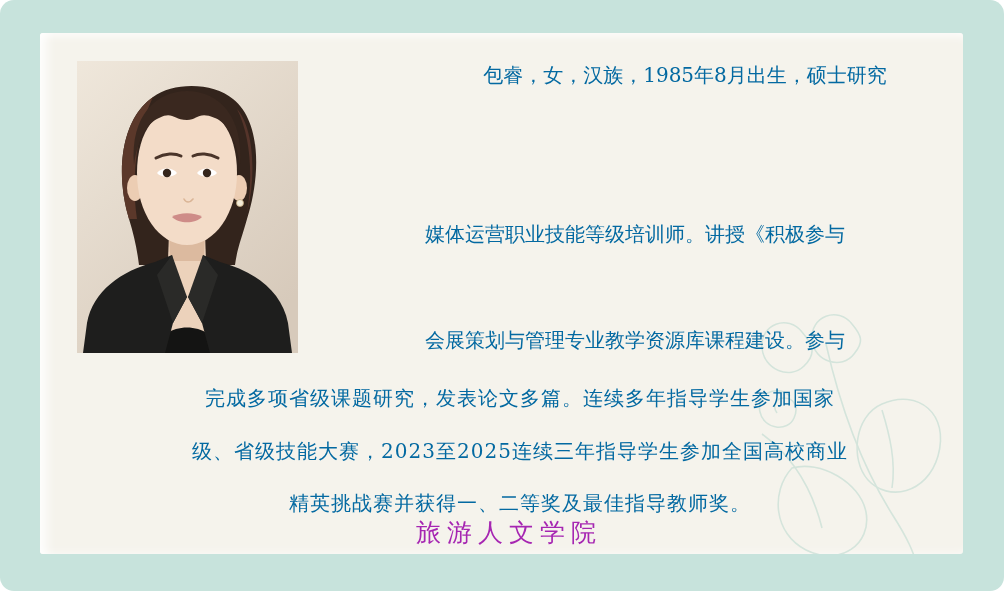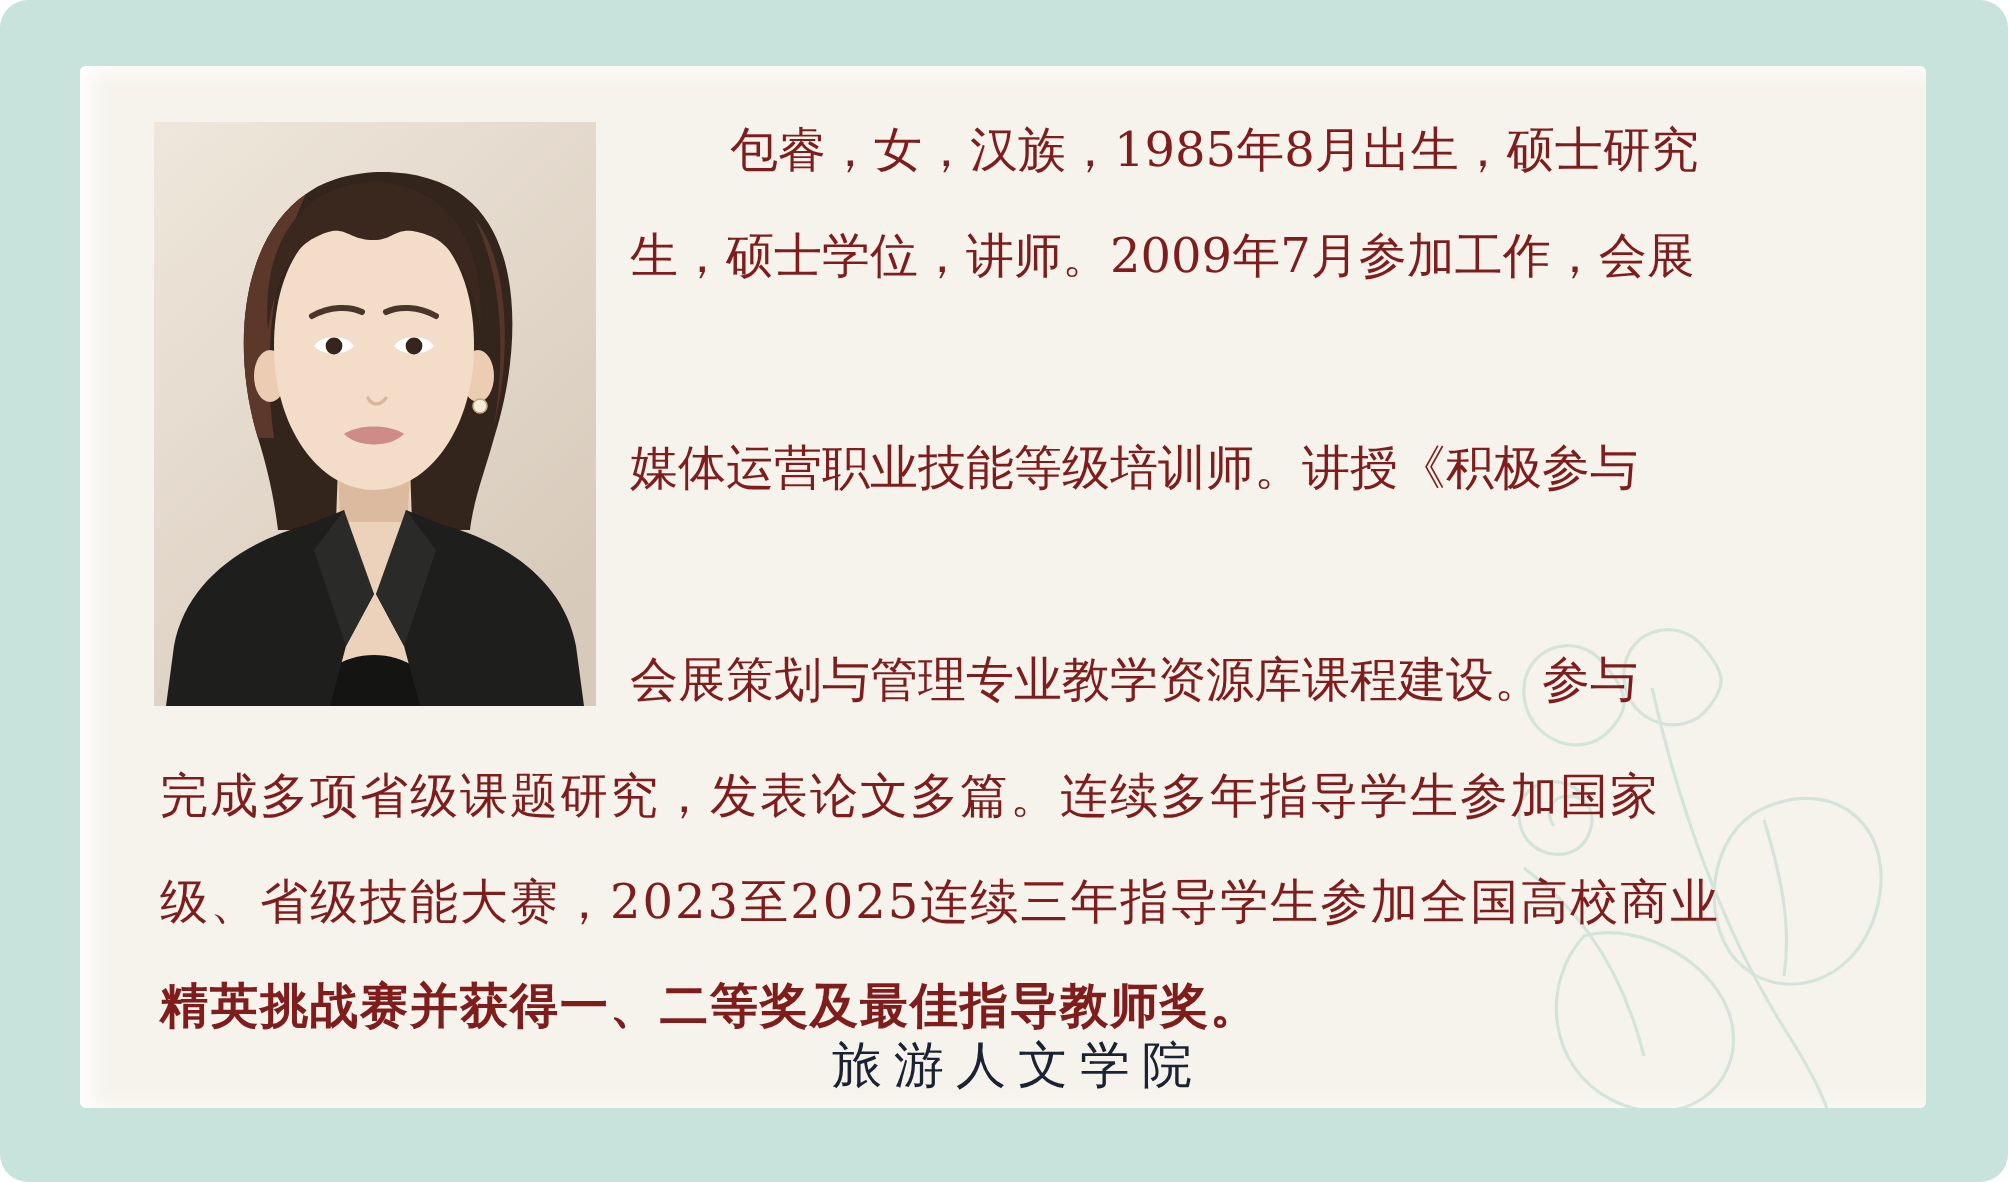--- a/index.html
+++ b/index.html
@@ -22,36 +22,36 @@
   .leaf-doodle{
     position:absolute;left:690px;top:253px;width:250px;height:268px;
     opacity:0.85;pointer-events:none;
   }
   .photo{
     position:absolute;left:37px;top:28px;width:221px;height:292px;
     overflow:hidden;
   }
   .bio-line{
     position:absolute;height:36px;line-height:36px;
-    font-size:24px;color:#7f1d1d;white-space:nowrap;
+    font-size:20px;color:#0369a1;white-space:nowrap;text-align:center;
   }
   .rcol{left:275px;width:640px;}
   .r0{top:24px;left:325px;}
   .r1{top:77px;}
   .r2{top:130px;}
   .r3{top:183px;}
   .r4{top:236px;}
   .r5{top:289px;}
   .fline{left:40px;width:880px;letter-spacing:1px;}
   .f0{top:347px;}
   .f1{top:400px;}
-  .f2{top:452px;font-weight:bold;}
+  .f2{top:452px;}
   .watermark{
     position:absolute;left:376px;top:483px;
-    font-size:25px;letter-spacing:6px;color:#0f172a;
+    font-size:25px;letter-spacing:6px;color:#a21caf;
     white-space:nowrap;opacity:0.95;
   }
 </style>
 </head>
 <body>
 
 <div class="frame">
   <div class="panel">
 
     <svg class="leaf-doodle" viewBox="0 0 250 268" fill="none" stroke="#cfe2d9" stroke-width="1.6">
@@ -107,21 +107,20 @@
         <path d="M76,292 C84,258 136,258 144,292 Z" fill="#141413"></path>
 
         <path d="M6,292 L10,262 C16,230 44,210 78,201 L95,194 C99,216 104,228 110,236 L96,262 L88,292 Z" fill="#1e1e1d"></path>
         <path d="M215,292 L211,262 C205,230 177,210 143,201 L126,194 C122,216 117,228 111,236 L125,262 L133,292 Z" fill="#1e1e1d"></path>
         <path d="M95,194 L110,236 L96,262 L80,214 Z" fill="#2a2a28"></path>
         <path d="M126,194 L111,236 L125,262 L141,214 Z" fill="#2a2a28"></path>
       </svg>
     </div>
 
     <div class="bio-line rcol r0">包睿，女，汉族，1985年8月出生，硕士研究</div>
-    <div class="bio-line rcol r1">生，硕士学位，讲师。2009年7月参加工作，会展</div>
     <div class="bio-line rcol r3">媒体运营职业技能等级培训师。讲授《积极参与</div>
     <div class="bio-line rcol r5">会展策划与管理专业教学资源库课程建设。参与</div>
 
     <div class="bio-line fline f0">完成多项省级课题研究，发表论文多篇。连续多年指导学生参加国家</div>
     <div class="bio-line fline f1">级、省级技能大赛，2023至2025连续三年指导学生参加全国高校商业</div>
     <div class="bio-line fline f2">精英挑战赛并获得一、二等奖及最佳指导教师奖。</div>
 
     <div class="watermark">旅游人文学院</div>
 
   </div>

